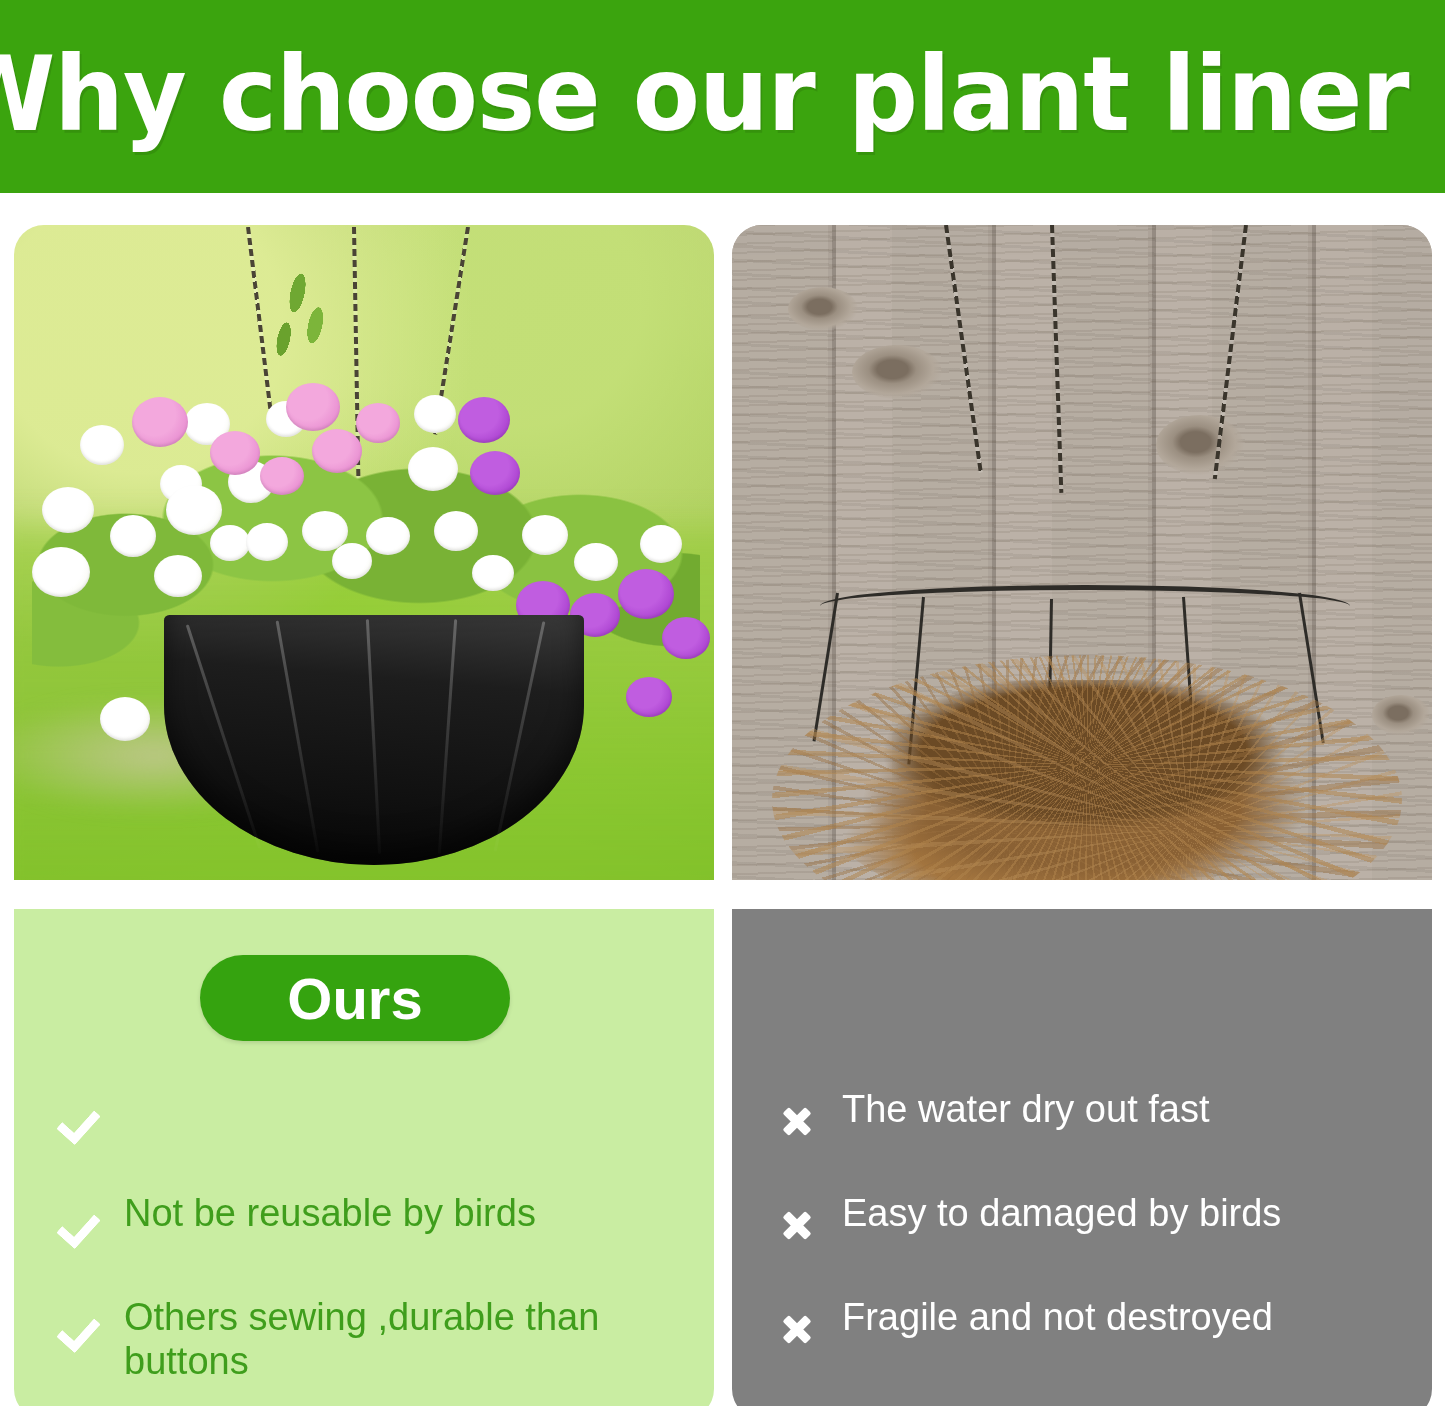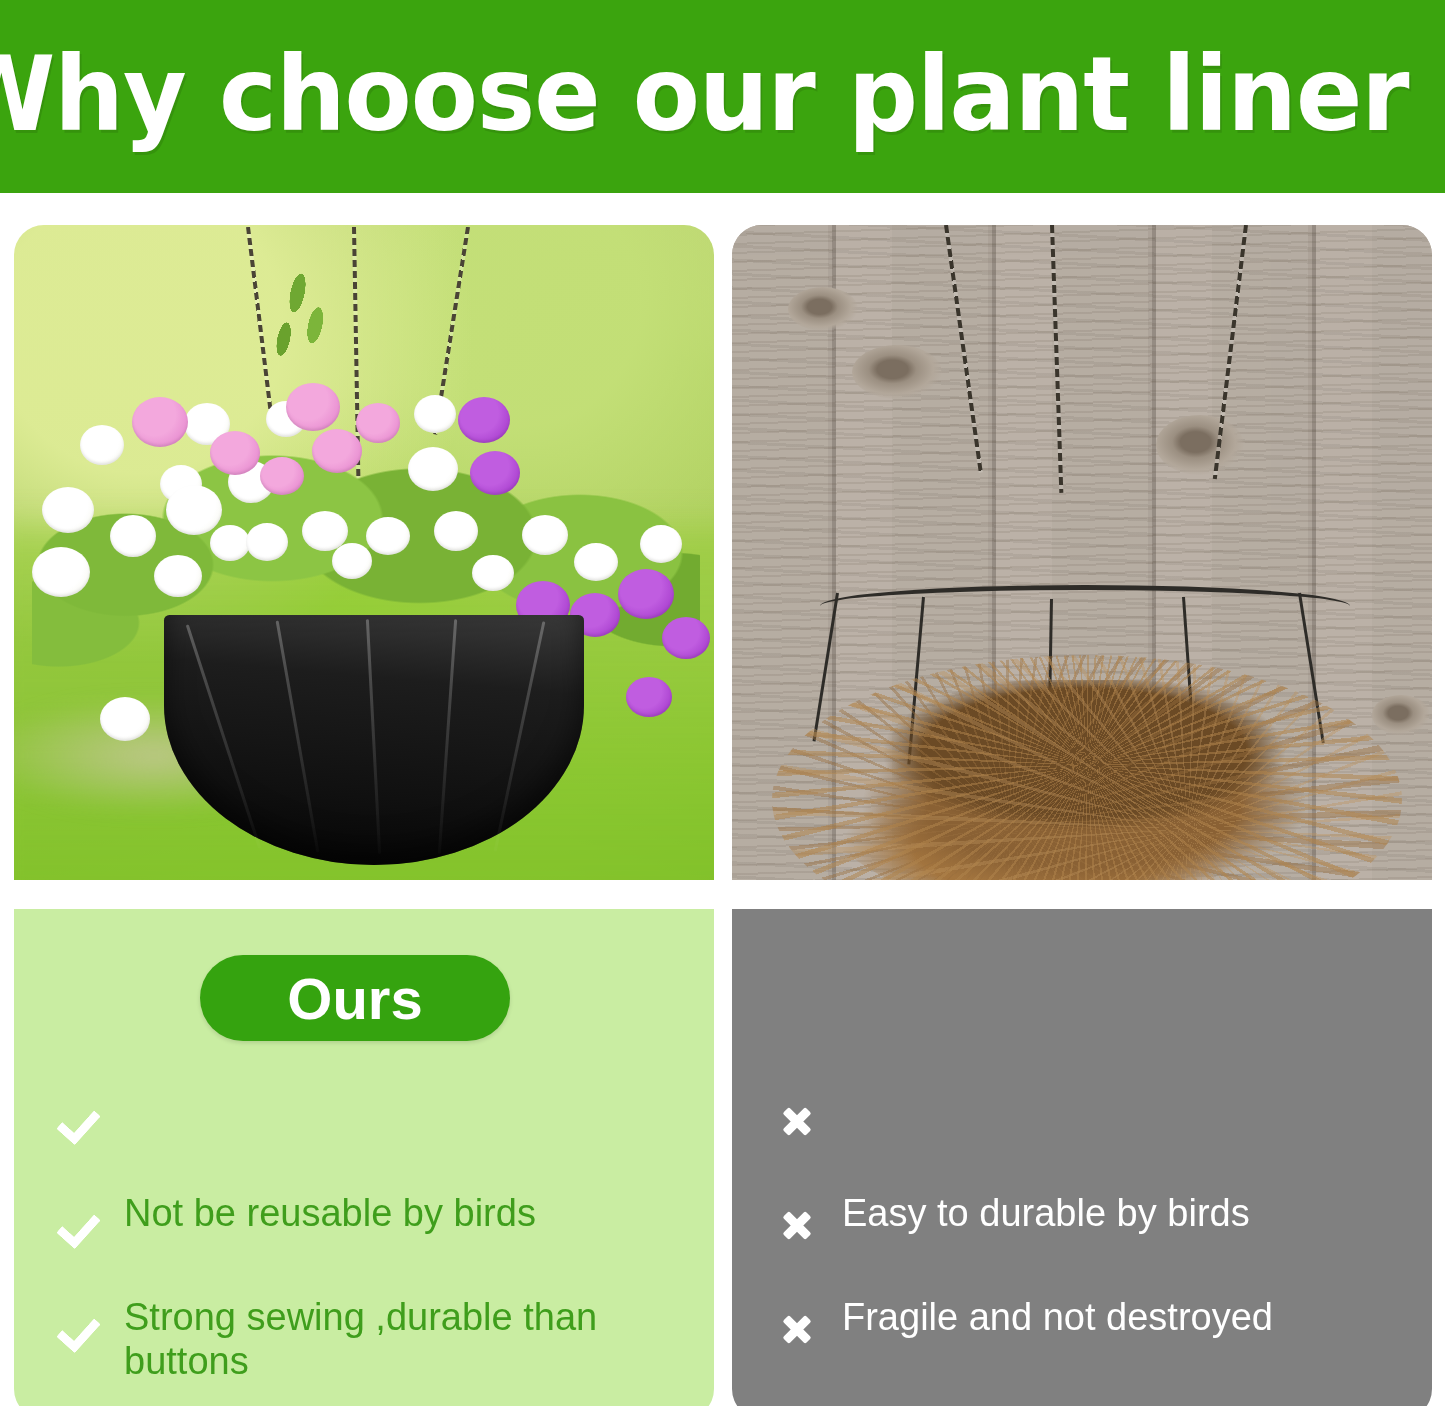--- a/index.html
+++ b/index.html
@@ -370,21 +370,21 @@
       <div class="bullets">
         <div class="bullet-row">
           <span class="bullet-icon"><span class="icon-check"></span></span>
         </div>
         <div class="bullet-row">
           <span class="bullet-icon"><span class="icon-check"></span></span>
           <span class="bullet-text">Not be reusable by birds</span>
         </div>
         <div class="bullet-row">
           <span class="bullet-icon"><span class="icon-check"></span></span>
-          <span class="bullet-text">Strong sewing ,durable than buttons</span>
+          <span class="bullet-text">Others sewing ,durable than buttons</span>
         </div>
       </div>
     </div>
   </div>
 
   <div class="column right">
 
     <div class="photo">
       <div class="bg-wood"></div>
       <div class="wood-grain"></div>
@@ -407,24 +407,25 @@
 
       <div class="coir"></div>
       <div class="coir-fuzz"></div>
     </div>
 
     <div class="panel others">
 
       <div class="bullets">
         <div class="bullet-row">
           <span class="bullet-icon"><span class="icon-cross"></span></span>
+          <span class="bullet-text">The water dry out fast</span>
         </div>
         <div class="bullet-row">
           <span class="bullet-icon"><span class="icon-cross"></span></span>
-          <span class="bullet-text">Easy to durable by birds</span>
+          <span class="bullet-text">Easy to damaged by birds</span>
         </div>
         <div class="bullet-row">
           <span class="bullet-icon"><span class="icon-cross"></span></span>
           <span class="bullet-text">Fragile and not destroyed</span>
         </div>
       </div>
     </div>
   </div>
 
 </div>

